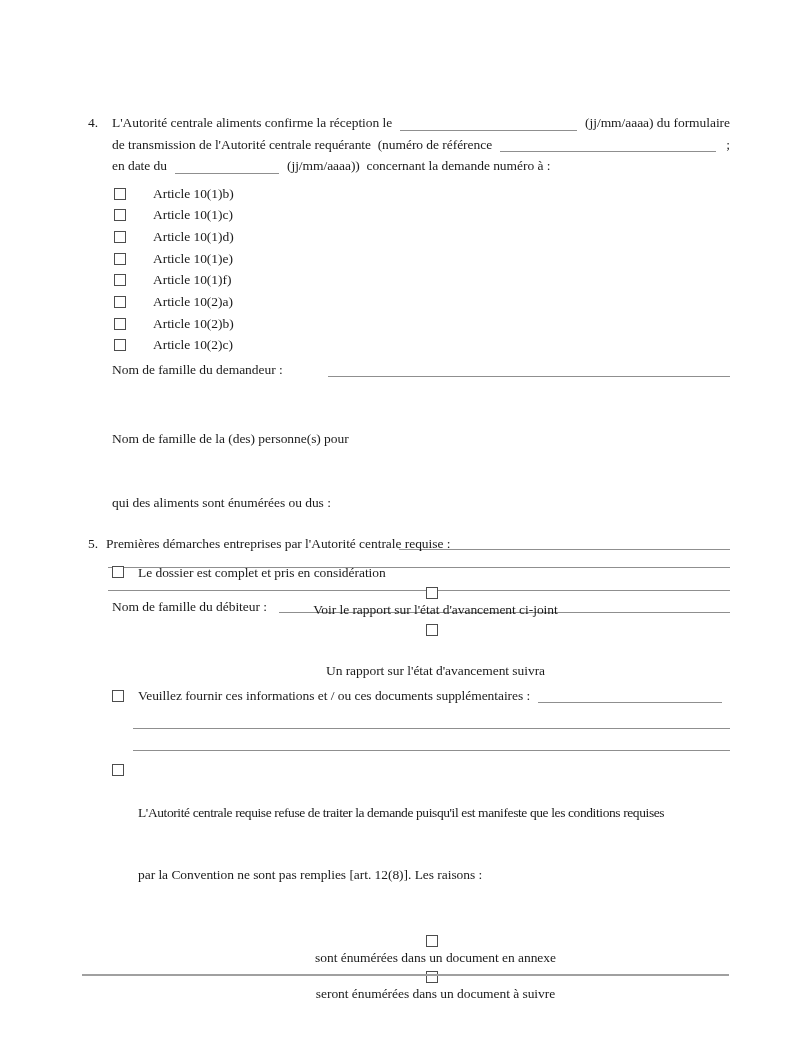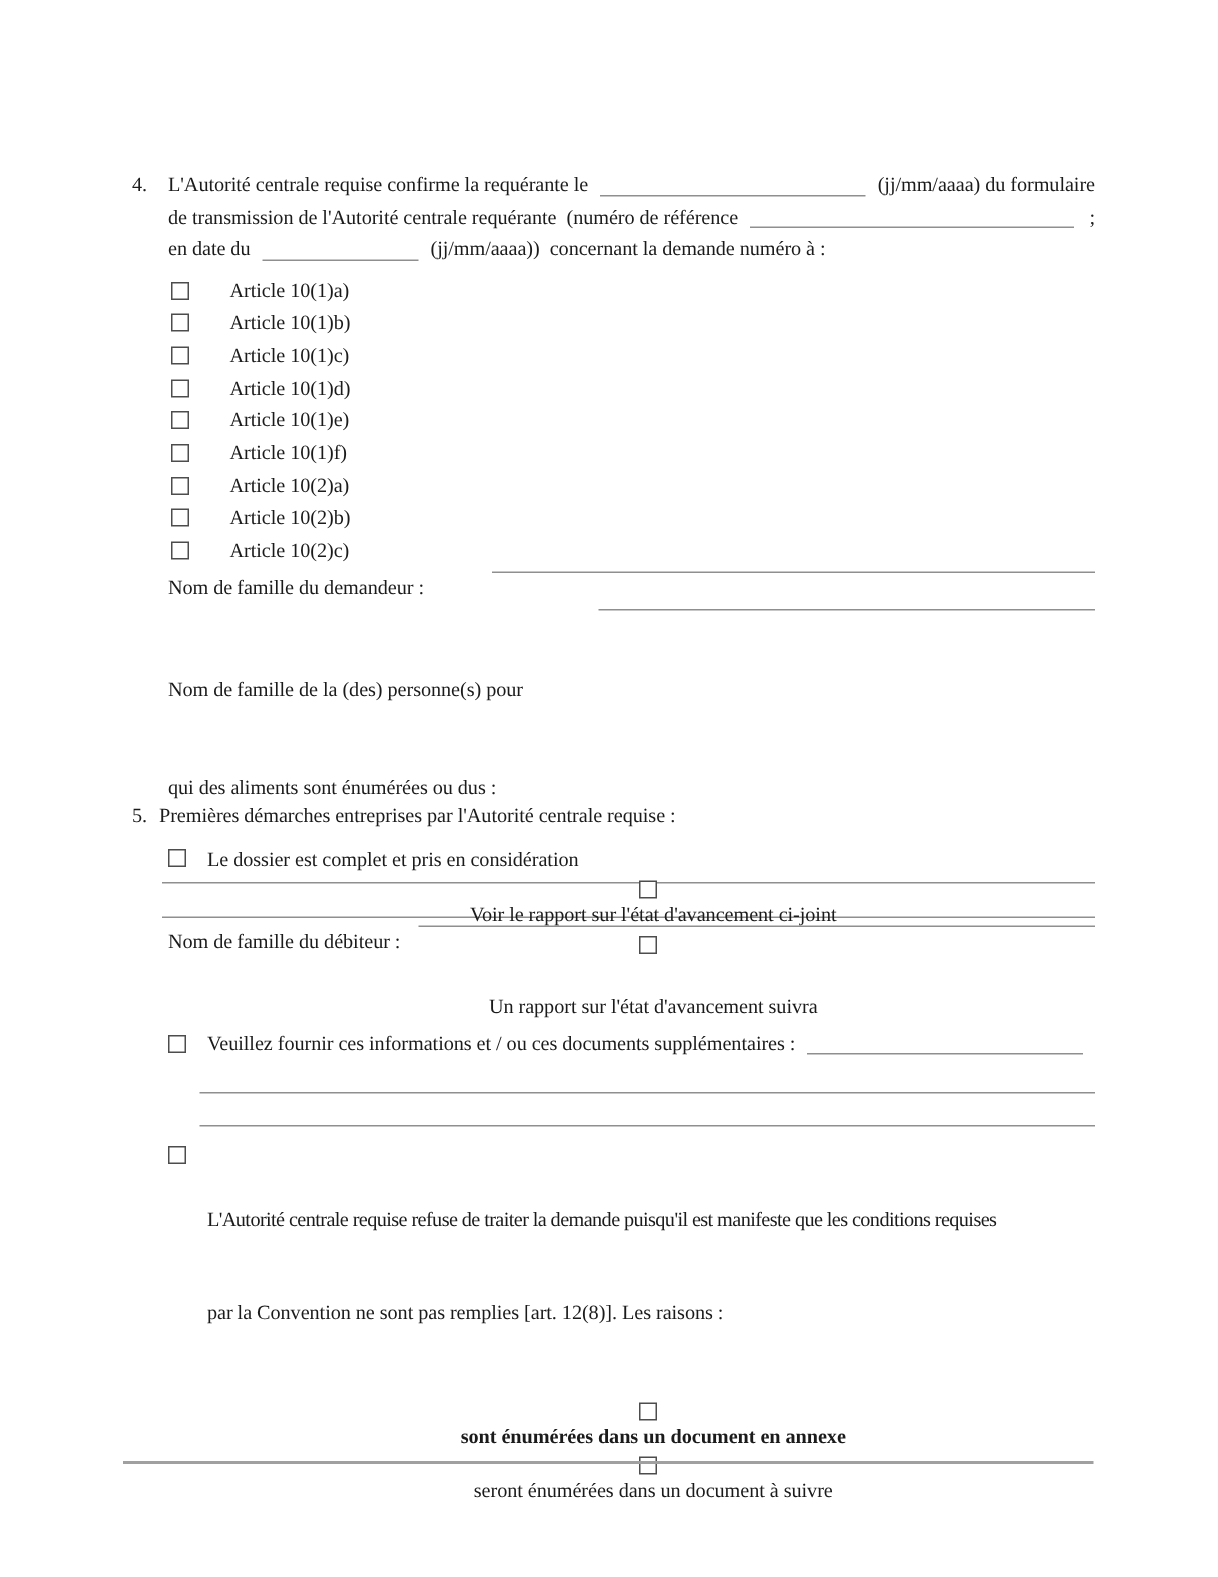--- a/index.html
+++ b/index.html
@@ -25,21 +25,21 @@
   .w105  { width:104px; margin-left:8px; margin-right:8px; }
   .semi  { margin-left:2px; }
 
   
   .articles { list-style:none; margin:6px 0 0 0; padding:0; }
   .art-row { display:flex; align-items:center; height:21.7px; }
   .cb { width:10px; height:10px; border:1px solid #4d4d4d; background:#fff; flex:none; display:inline-block; }
   .art-row .cb { margin-left:2px; margin-right:27px; }
 
   
-  .field-row { display:flex; line-height:21.5px; }
+  .field-row { display:flex; align-items:flex-end; line-height:21.5px; }
   .field-label { white-space:pre; }
   .wline { flex:1; border-bottom:1.5px solid #8f8f8f; height:0; margin-bottom:4px; }
   .row-demandeur { margin-top:3px; }
   .row-demandeur .wline { margin-left:45px; }
   .row-personnes { margin-top:4px; }
   .row-personnes .wline { margin-left:50px; margin-bottom:7px; }
   .row-debiteur { margin-top:5px; }
   .row-debiteur .wline { margin-left:12px; }
 
   .xline { border-bottom:1.5px solid #8f8f8f; height:0; }
@@ -56,57 +56,53 @@
   .r-sub1 { margin-top:4px; }
   .r-sub2 { margin-top:3px;gap:24px; }
   .r-fournir { margin-top:4px; }
   .r-fournir .blank { margin-bottom:4px; }
   .x5a { margin-top:21px; margin-left:27px; }
   .x5b { margin-top:21px; margin-left:27px; }
   .r-refus { margin-top:9px; align-items:flex-start; }
   .r-refus .cb { margin-top:4px; }
   .refus-text div { line-height:19px; white-space:nowrap; }
   .tight { letter-spacing:-0.4px;text-align:center; }
-  .r-sub-an { margin-top:8px;font-weight:bold; }
+  .r-sub-an { margin-top:8px; }
   .r-sub-su { margin-top:3px;font-family:Liberation Serif, serif; }
 
   .footer-rule { position:absolute; left:82px; width:647px; top:974px; border-top:2px solid #a0a0a0; height:0; }
 </style>
 </head>
 <body>
 
 <div class="page">
 
   <section class="item item4">
     <div class="num">4.</div>
     <div class="ibody">
 
       <div class="pline">
-        <span>L'Autorité centrale requise confirme la requérante le</span>
+        <span>L'Autorité centrale aliments confirme la réception le</span>
         <span class="blank grow"></span>
         <span>(jj/mm/aaaa) du formulaire</span>
       </div>
 
       <div class="pline">
         <span>de transmission de l'Autorité centrale requérante  (numéro de référence</span>
         <span class="blank grow"></span>
         <span class="semi">;</span>
       </div>
 
       <div class="pline">
         <span>en date du</span>
         <span class="blank w105"></span>
         <span>(jj/mm/aaaa))  concernant la demande numéro à :</span>
       </div>
 
       <ul class="articles">
-        <li class="art-row">
-          <span class="cb"></span>
-          <span>Article 10(1)a)</span>
-        </li>
         <li class="art-row">
           <span class="cb"></span>
           <span>Article 10(1)b)</span>
         </li>
         <li class="art-row">
           <span class="cb"></span>
           <span>Article 10(1)c)</span>
         </li>
         <li class="art-row">
           <span class="cb"></span>

